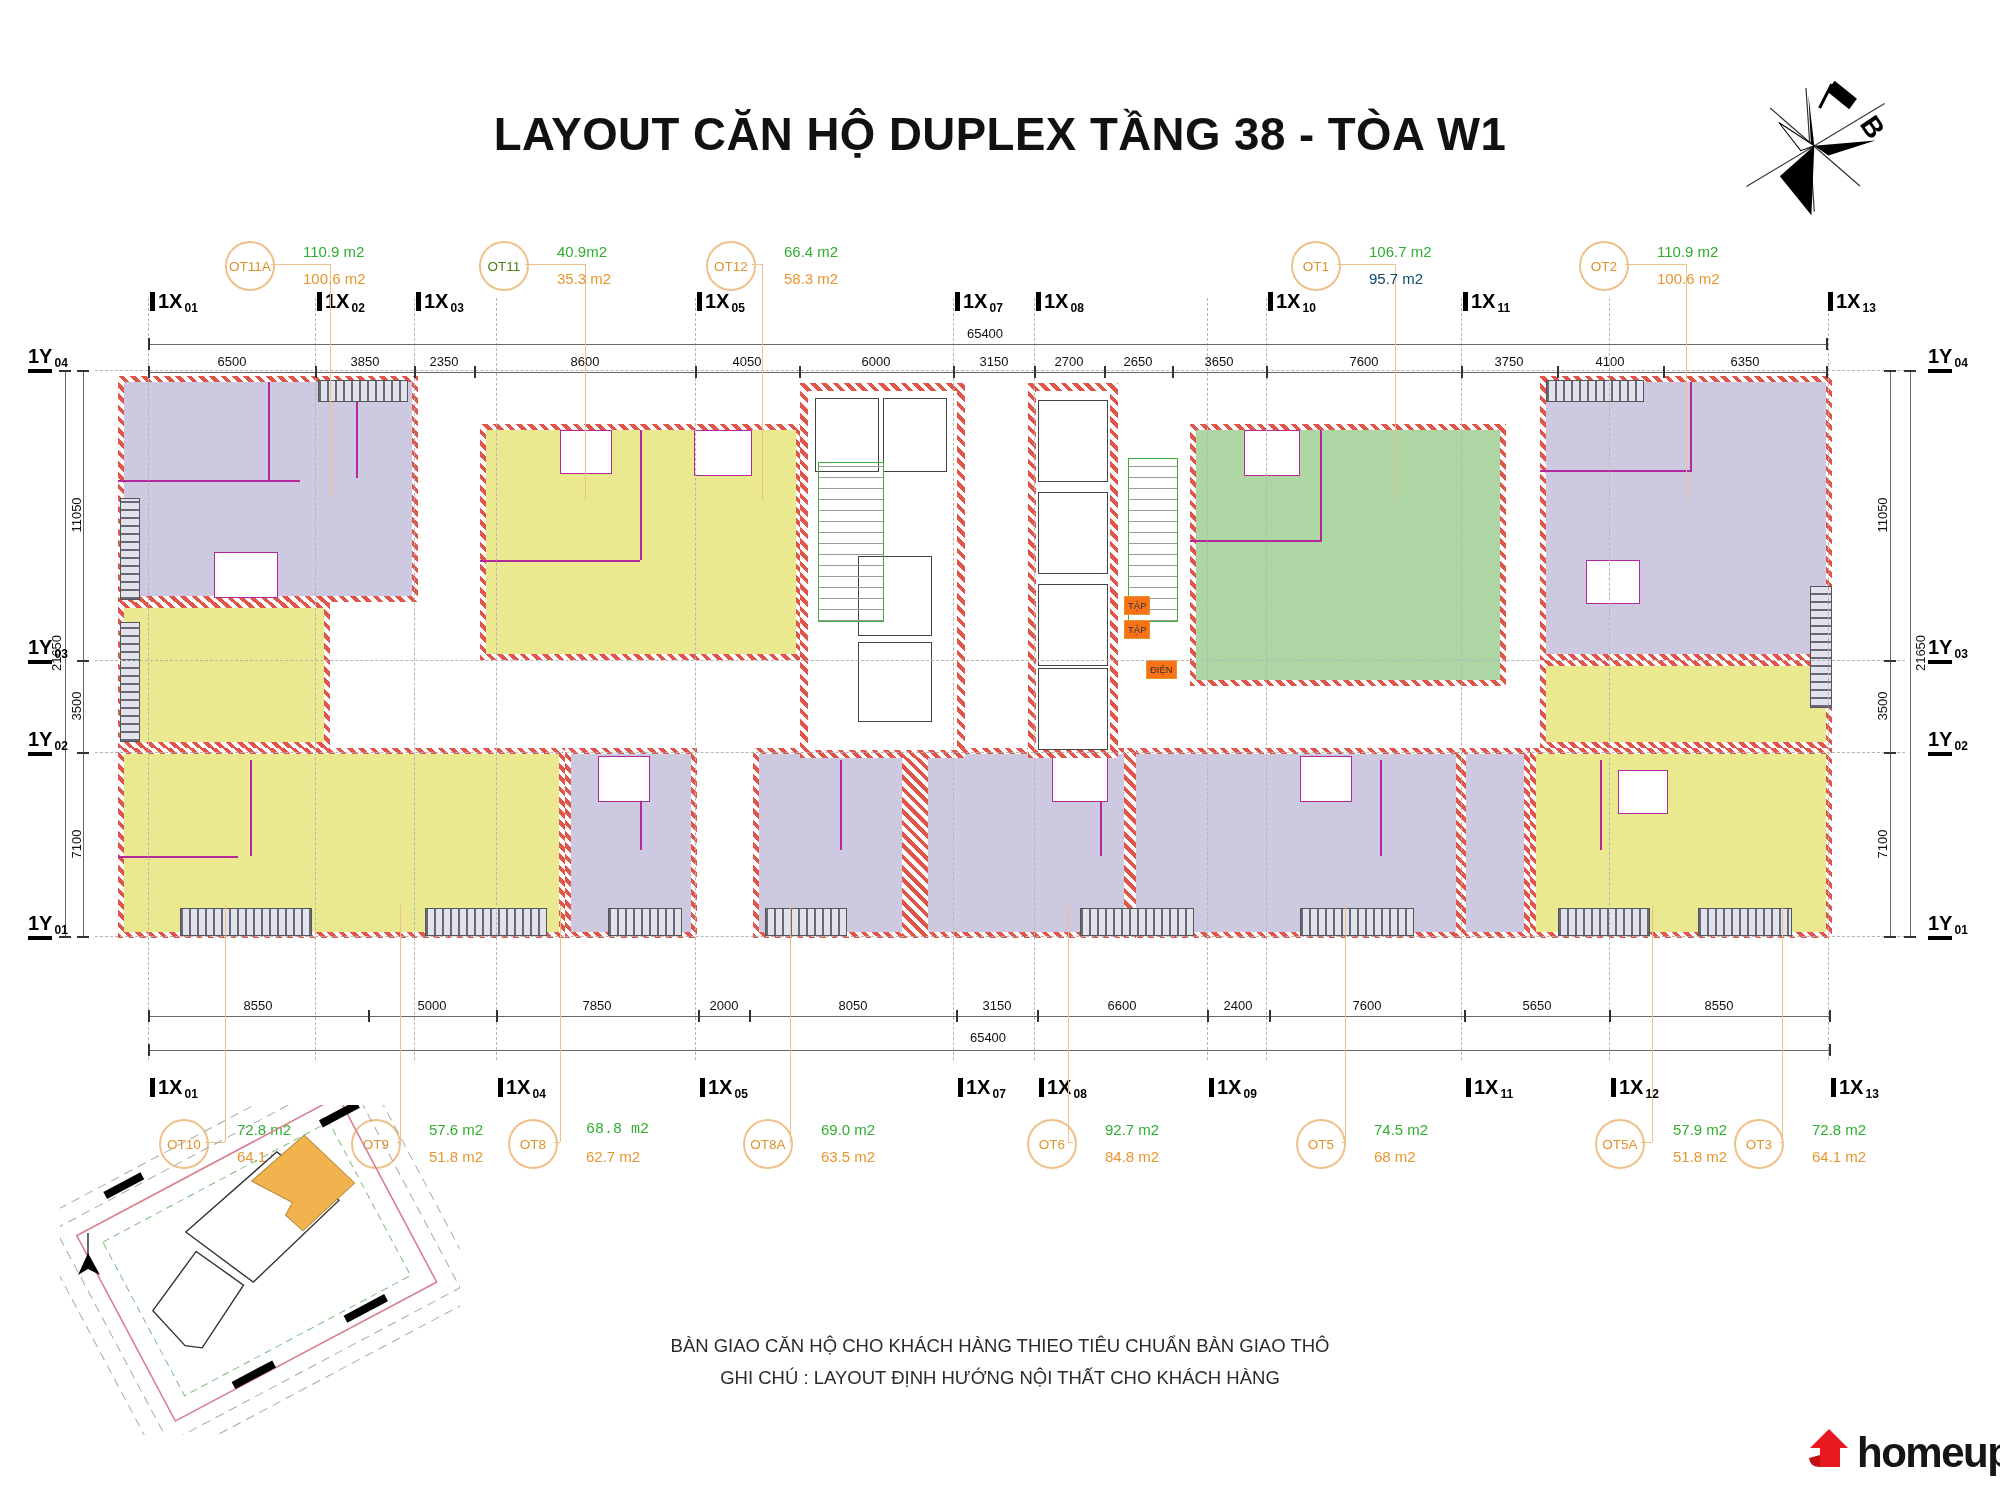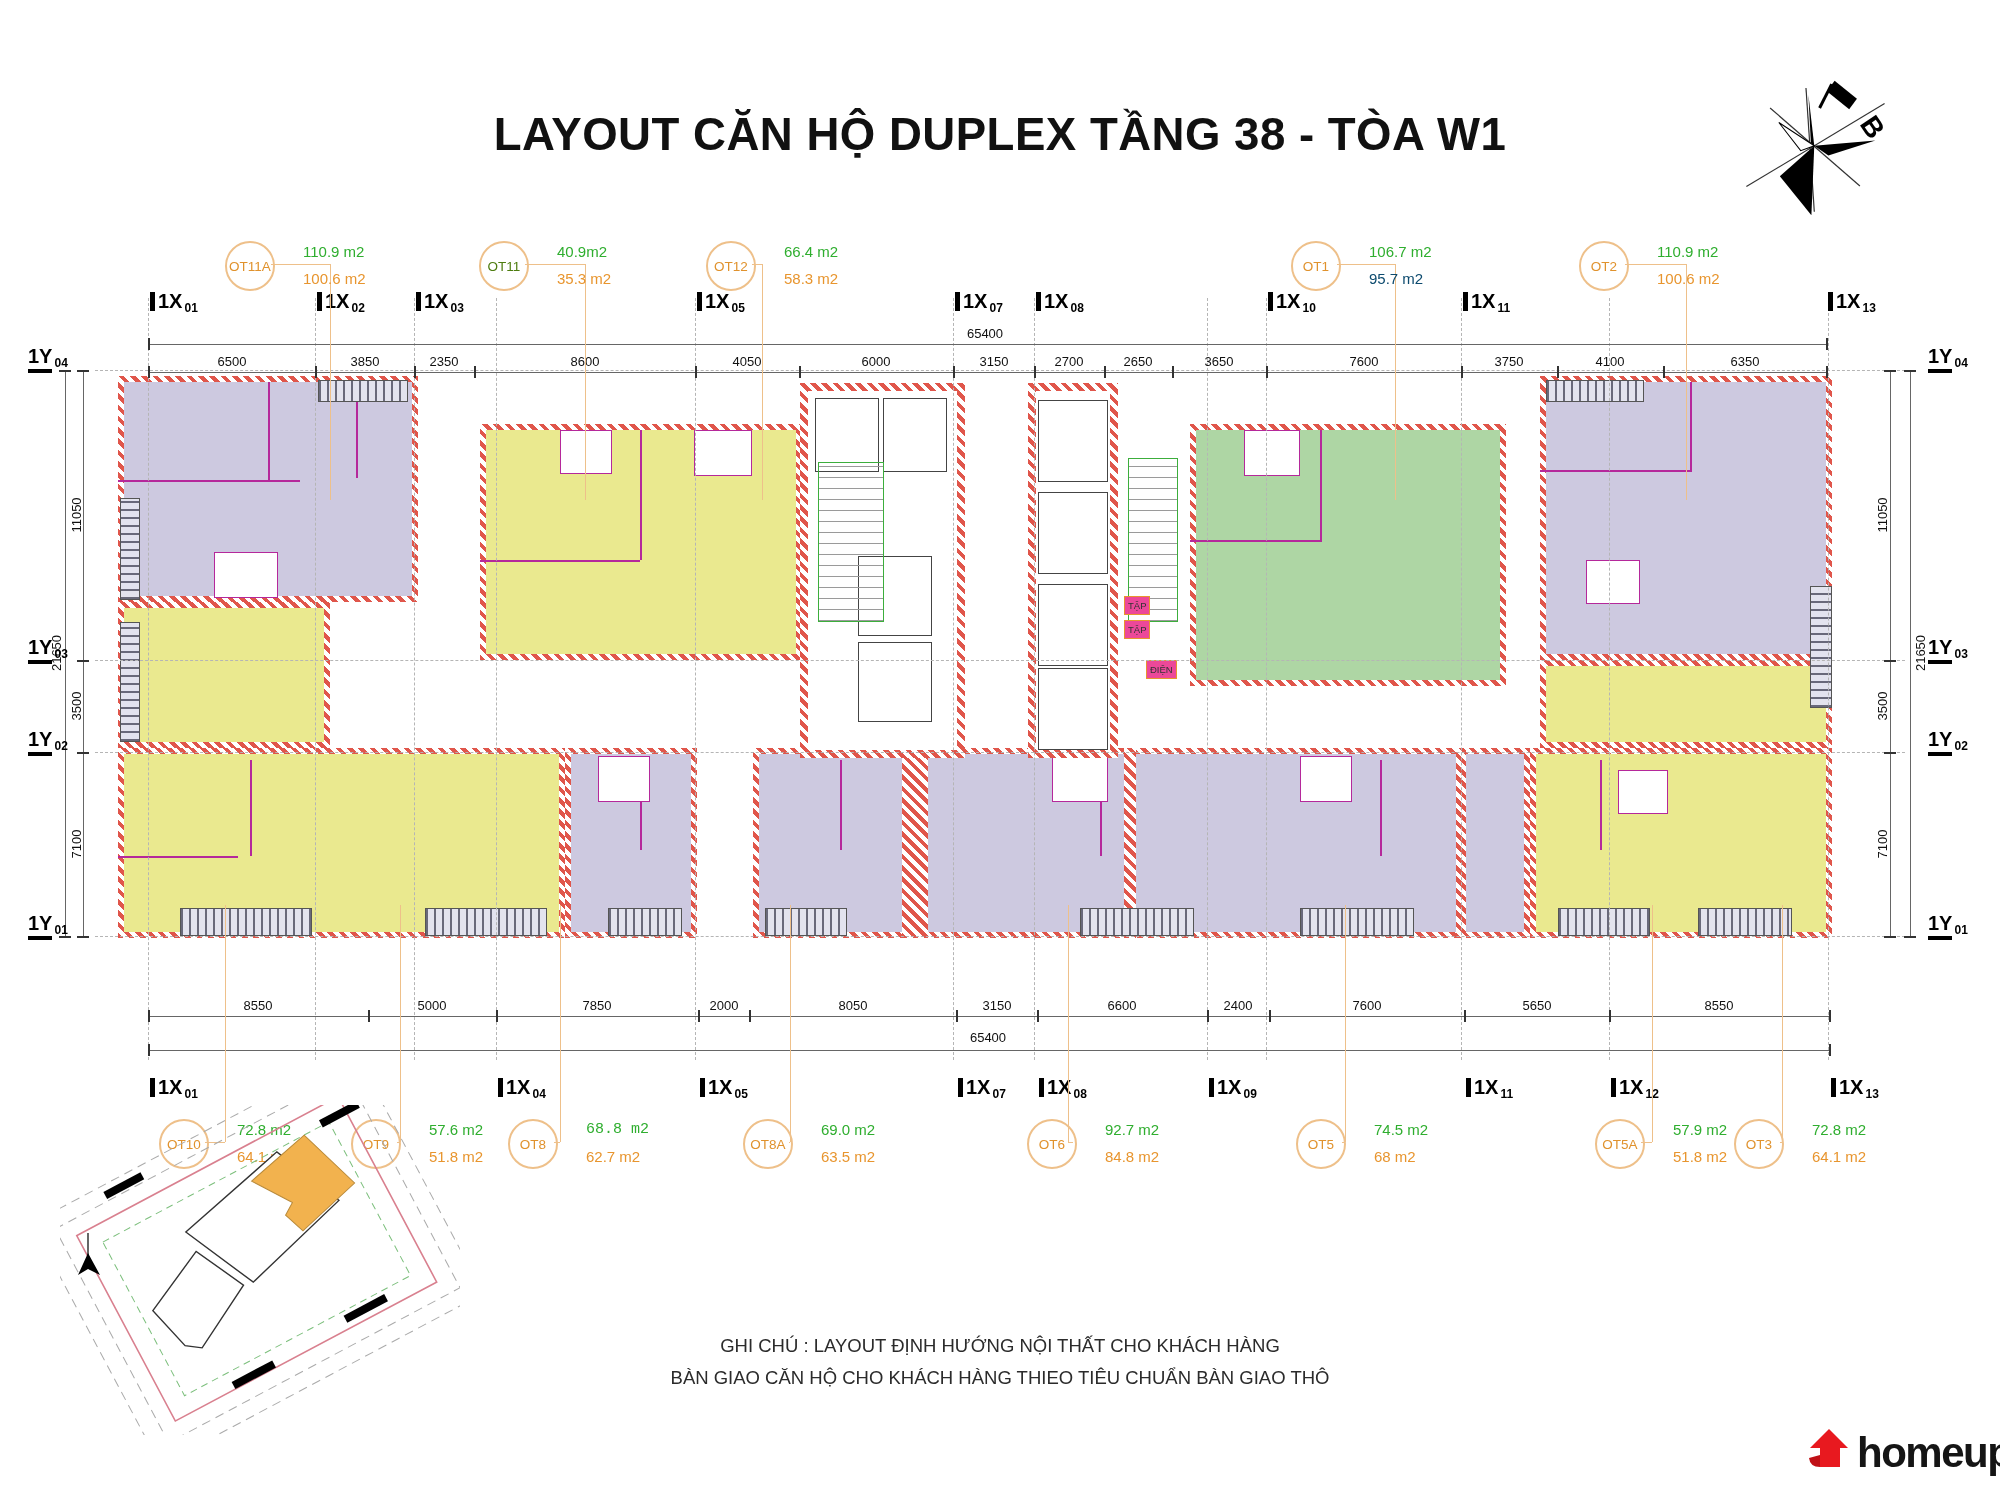--- a/index.html
+++ b/index.html
@@ -19,21 +19,21 @@
   .tick{position:absolute;background:#333}
   .gridv{position:absolute;width:0;border-left:1px dashed #b5b5b5}
   .gridh{position:absolute;height:0;border-top:1px dashed #b5b5b5}
   .otc{position:absolute;width:46px;height:46px;border-radius:50%;
     display:flex;align-items:center;justify-content:center;font-size:13.5px;background:#fff}
   .areatxt{position:absolute;font-size:15px;white-space:nowrap}
   .leader{position:absolute}
   .corebox{position:absolute;border:1.5px solid #444;background:#fff}
   .stair{position:absolute;border:1.5px solid #3cae3c;
     background:repeating-linear-gradient(0deg,#9a9a9a 0 1px,transparent 1px 11px)}
-  .smbox{position:absolute;border:1px solid #e8952e;background:#ec4899;font-size:9.5px;
+  .smbox{position:absolute;border:1px solid #e8952e;background:#f97316;font-size:9.5px;
     color:#333;padding:0 3px;line-height:17px;text-align:center;white-space:nowrap}
   .wcell{position:absolute;background:#fff;border:1.5px solid #b5289b}
   .balc{position:absolute;background:repeating-linear-gradient(90deg,#69697a 0 2px,#e3e3ee 2px 8px);
     border:1px solid #555}
   .balch{position:absolute;background:repeating-linear-gradient(0deg,#69697a 0 2px,#e3e3ee 2px 8px);
     border:1px solid #555}
   .notes{position:absolute;left:0;right:0;top:1330px;text-align:center;
     font-size:18.5px;color:#2b2b2b;line-height:1.75}
   .logo{position:absolute;left:1806px;top:1426px;display:flex;align-items:flex-end;gap:5px}
   .logotext{font-size:42px;font-weight:800;color:#151515;letter-spacing:-1.5px;line-height:.9}
@@ -364,22 +364,22 @@
       <rect x="120" y="250" width="46" height="8" fill="#000"></rect>
       <rect x="250" y="244" width="46" height="8" fill="#000"></rect>
       <rect x="320" y="60" width="42" height="8" fill="#000"></rect>
       <rect x="96" y="22" width="42" height="8" fill="#000"></rect>
     </g>
     <polygon points="28,148 40,170 28,164 18,170" fill="#000"></polygon>
     <line x1="28" y1="128" x2="28" y2="162" stroke="#000" stroke-width="1.2"></line>
   </svg>
 
   <div class="notes">
+    <div>BÀN GIAO CĂN HỘ CHO KHÁCH HÀNG THIEO TIÊU CHUẨN BÀN GIAO THÔ</div>
     <div>GHI CHÚ : LAYOUT  ĐỊNH HƯỚNG NỘI THẤT CHO KHÁCH HÀNG</div>
-    <div>BÀN GIAO CĂN HỘ CHO KHÁCH HÀNG THIEO TIÊU CHUẨN BÀN GIAO THÔ</div>
   </div>
 
   <div class="logo">
     <svg width="46" height="46" viewBox="0 0 46 46">
       <path d="M23 3 L42 22 L34 22 L34 41 L14 41 L14 22 L4 22 Z" fill="#e8191f"></path>
       <path d="M14 41 Q4 41 3 32 L14 29 Z" fill="#c01016"></path>
     </svg>
     <span class="logotext">homeup</span>
   </div>
 

